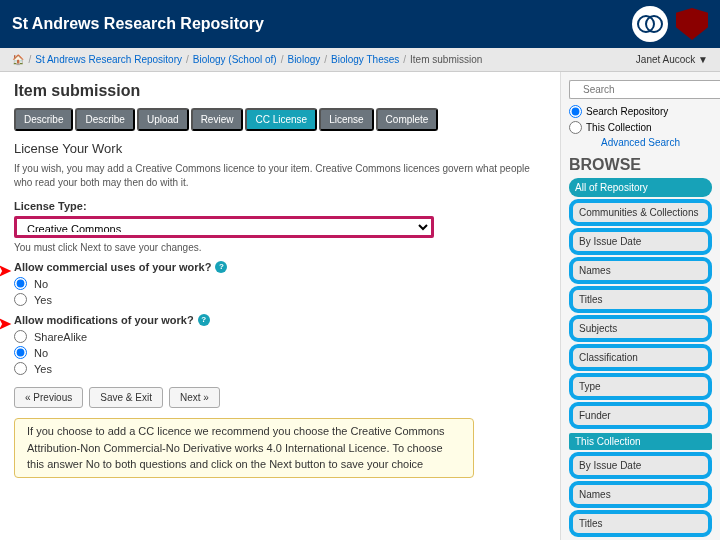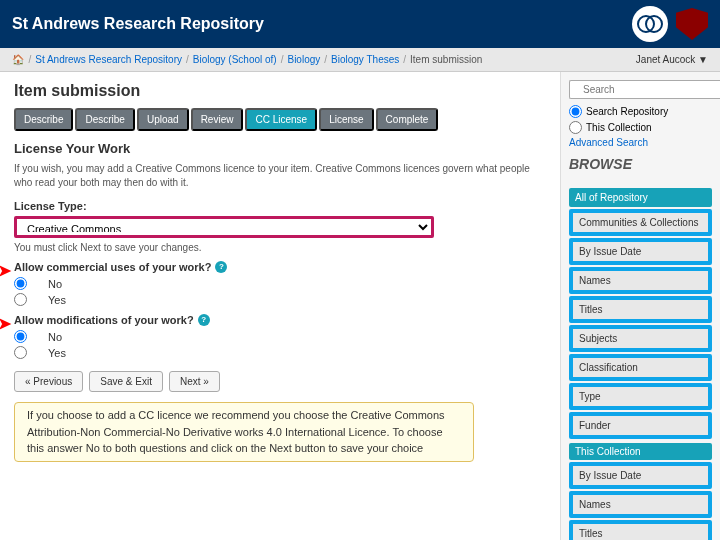--- a/index.html
+++ b/index.html
@@ -24,52 +24,52 @@
     .content-area { flex: 1; padding: 10px 14px; overflow: hidden; }
     .page-title { font-size: 16px; color: #333; font-weight: bold; margin-bottom: 8px; }
 
     
     .step-tabs { display: flex; gap: 2px; margin-bottom: 10px; }
     .step-tab { padding: 4px 8px; font-size: 10px; border-radius: 3px; cursor: pointer; }
     .step-tab.inactive { background: #6c757d; color: #fff; }
     .step-tab.current { background: #17a2b8; color: #fff; }
 
     
-    .section-heading { font-size: 13px; font-weight: bold; color: #333; margin-bottom: 6px; }
+    .section-heading { font-size: 13px; font-weight: normal; color: #333; margin-bottom: 6px; }
     .section-desc { font-size: 10px; color: #555; margin-bottom: 10px; line-height: 1.4; }
 
     
     .form-group { margin-bottom: 8px; }
     .form-label { font-size: 11px; font-weight: bold; color: #333; margin-bottom: 4px; display: block; }
     .form-select { width: 100%; max-width: 420px; padding: 3px 6px; font-size: 11px; border: 3px solid #be185d; border-radius: 2px; background: #fff; height: 22px; }
     .hint-text { font-size: 10px; color: #555; margin-top: 4px; }
 
     
     .radio-group { margin-bottom: 8px; }
     .radio-label-heading { font-size: 11px; font-weight: bold; color: #333; margin-bottom: 4px; display: flex; align-items: center; gap: 4px; }
     .help-icon { display: inline-block; width: 12px; height: 12px; background: #17a2b8; border-radius: 50%; color: #fff; font-size: 8px; text-align: center; line-height: 12px; cursor: pointer; }
-    .radio-option { display: flex; align-items: center; gap: 21px; margin-bottom: 3px; font-size: 11px; color: #333; }
+    .radio-option { display: flex; align-items: center; gap: 7px; margin-bottom: 3px; font-size: 11px; color: #333; }
     .radio-option input[type="radio"] { margin: 0; }
 
     
     .bottom-buttons { display: flex; gap: 6px; margin-top: 12px; }
     .btn { padding: 4px 10px; font-size: 10px; border: 1px solid #aaa; border-radius: 3px; cursor: pointer; background: #f5f5f5; color: #333; }
 
     
     .tooltip-box { background: #fffde7; border: 1px solid #e0c060; border-radius: 4px; padding: 4px 12px; margin-top: 10px; font-size: 11px; color: #333; line-height: 1.5; max-width: 460px; }
 
     
     .sidebar { width: 160px; background: #f5f5f5; border-left: 1px solid #ddd; padding: 8px; overflow: hidden; }
     .search-box { display: flex; margin-bottom: 6px; }
     .search-input { flex: 1; padding: 3px 13px; font-size: 10px; border: 1px solid #aaa; border-right: none; border-radius: 2px 0 0 2px; }
     .search-btn { padding: 3px 6px; background: #003366; color: #fff; border: 1px solid #003366; border-radius: 0 2px 2px 0; font-size: 10px; cursor: pointer; }
     .radio-small { font-size: 10px; display: flex; align-items: center; gap: 4px; margin-bottom: 3px; }
-    .advanced-link { font-size: 10px; color: #0066cc; text-align: left; display: block; margin-bottom: 8px; cursor: pointer; }
-    .sidebar-section { font-size: 14px; color: #555; margin-bottom: 16px; font-weight: bold; font-style: italic; }
-    .sidebar-btn { display: block; width: 100%; padding: 4px 6px; font-size: 10px; margin-bottom: 2px; border: none; border-radius: 2px; cursor: pointer; text-align: left; }
+    .advanced-link { font-size: 10px; color: #0066cc; text-align: center; display: block; margin-bottom: 8px; cursor: pointer; }
+    .sidebar-section { font-size: 16px; color: #555; margin-bottom: 4px; font-weight: bold; }
+    .sidebar-btn { display: block; width: 100%; padding: 4px 6px; font-size: 10px; margin-bottom: 2px; border: none; border-radius: 9px; cursor: pointer; text-align: left; }
     .sidebar-btn.active { background: #17a2b8; color: #fff; }
     .sidebar-btn.inactive { background: #e8e8e8; color: #333; border: 4px solid #0ea5e9; }
     .sidebar-section-header { font-size: 10px; color: #555; margin-top: 6px; margin-bottom: 2px; }
   </style>
 </head>
 <body>
 
 <div class="header">
   <span class="header-title">St Andrews Research Repository</span>
   <div class="header-logos">
@@ -138,20 +138,24 @@
         <input type="radio" name="commercial" value="yes" style="">
         <span>Yes</span>
       </div>
     </div>
 
     <div class="radio-group" style="position:relative;margin-top:6px;">
       <div style="position:absolute;left:-16px;top:0;color:red;font-size:16px;font-weight:bold;">➤</div>
       <div class="radio-label-heading">
         <span>Allow modifications of your work?</span>
         <span class="help-icon">?</span>
+      </div>
+      <div class="radio-option">
+        <input type="radio" name="modifications" value="sharealike" style="">
+        <span>ShareAlike</span>
       </div>
       <div class="radio-option">
         <input type="radio" name="modifications" value="no" checked="" style="">
         <span>No</span>
       </div>
       <div class="radio-option">
         <input type="radio" name="modifications" value="yes" style="">
         <span>Yes</span>
       </div>
     </div>

